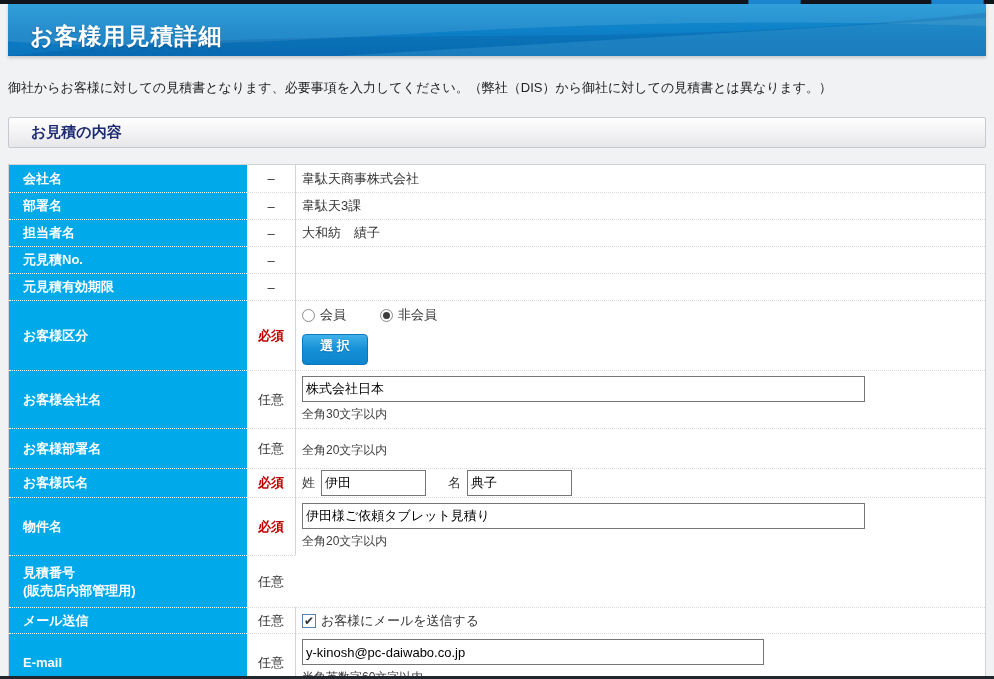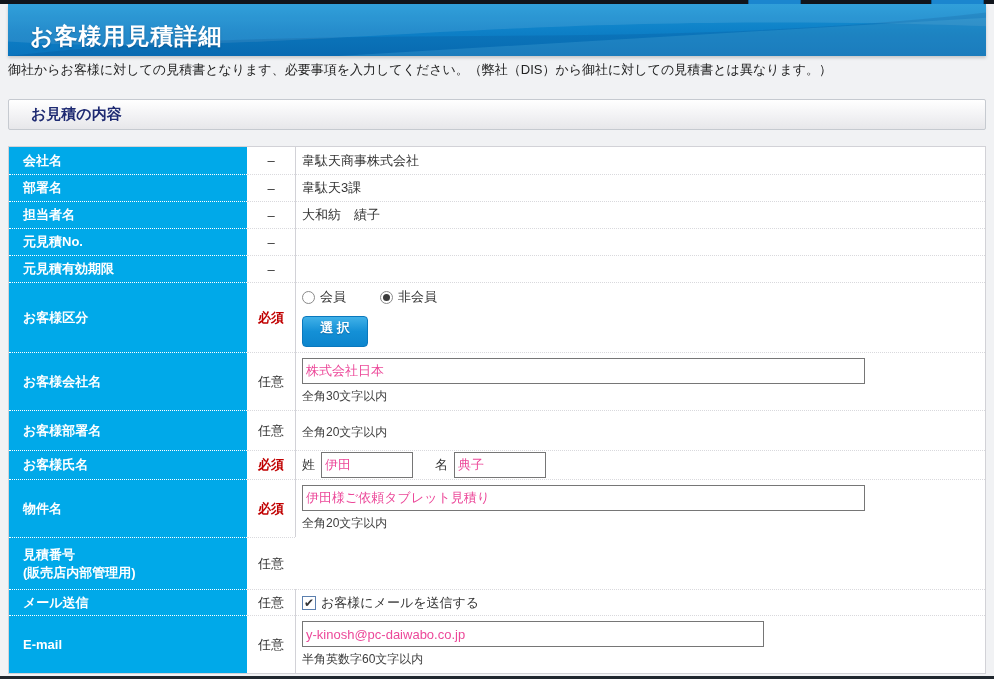--- a/index.html
+++ b/index.html
@@ -21,21 +21,21 @@
     background:linear-gradient(180deg,#1a95d6 0%,#0d7fc6 55%,#0a74bd 100%);
     box-shadow:0 2px 3px rgba(0,0,0,0.18);
   }
   .banner svg { position:absolute; left:0; top:0; width:100%; height:100%; }
   .banner h1 {
     position:relative; z-index:2; color:#ffffff; font-size:23px; font-weight:bold;
     padding:17px 0 0 22px; letter-spacing:1px; text-shadow:0 1px 2px rgba(0,40,80,0.35);
   }
 
   
-  .intro { margin:5px 8px 0 8px; font-size:13px; color:#222222; }
+  .intro { margin:23px 8px 0 8px; font-size:13px; color:#222222; }
 
   
   .section-bar {
     margin:20px 8px 0 8px; height:31px;
     background:linear-gradient(180deg,#ffffff 0%,#f2f2f4 55%,#e7e7ea 100%);
     border:1px solid #c6cad0; border-radius:2px;
     display:flex; align-items:center;
   }
   .section-bar h2 { font-size:15px; font-weight:bold; color:#1e2a72; padding-left:22px; }
 
@@ -60,24 +60,24 @@
     flex:1; background:#ffffff; font-size:13px; color:#333333;
     border-left:1px solid #d2d2d7; padding:0 6px;
     flex-direction:column; justify-content:center; align-items:flex-start;
   }
   .row + .row .c-req, .row + .row .c-value { border-top:1px dotted #d9d9dd; }
 
   .hint { font-size:12px; color:#3c3c3c; margin-top:4px; }
   .txt {
     height:19px; border:1px solid #767676; background:#ffffff;
     font-family:"Liberation Sans","DejaVu Sans",sans-serif; font-size:13px;
-    padding:12px 3px; color:#ec4899;
+    padding:12px 3px; color:#000000;
   }
   .w-long { width:563px; }
-  .w-name { width:92px; }
+  .w-name { width:105px; }
   .w-num  { width:108px; }
   .w-mail { width:462px; }
 
   
   .radio {
     width:13px; height:13px; border:1px solid #8a8a8a; border-radius:50%;
     background:#ffffff; display:inline-flex; align-items:center; justify-content:center;
     margin-right:5px; flex:none;
   }
   .radio.checked::after { content:""; width:7px; height:7px; border-radius:50%; background:#3c3c3c; }

